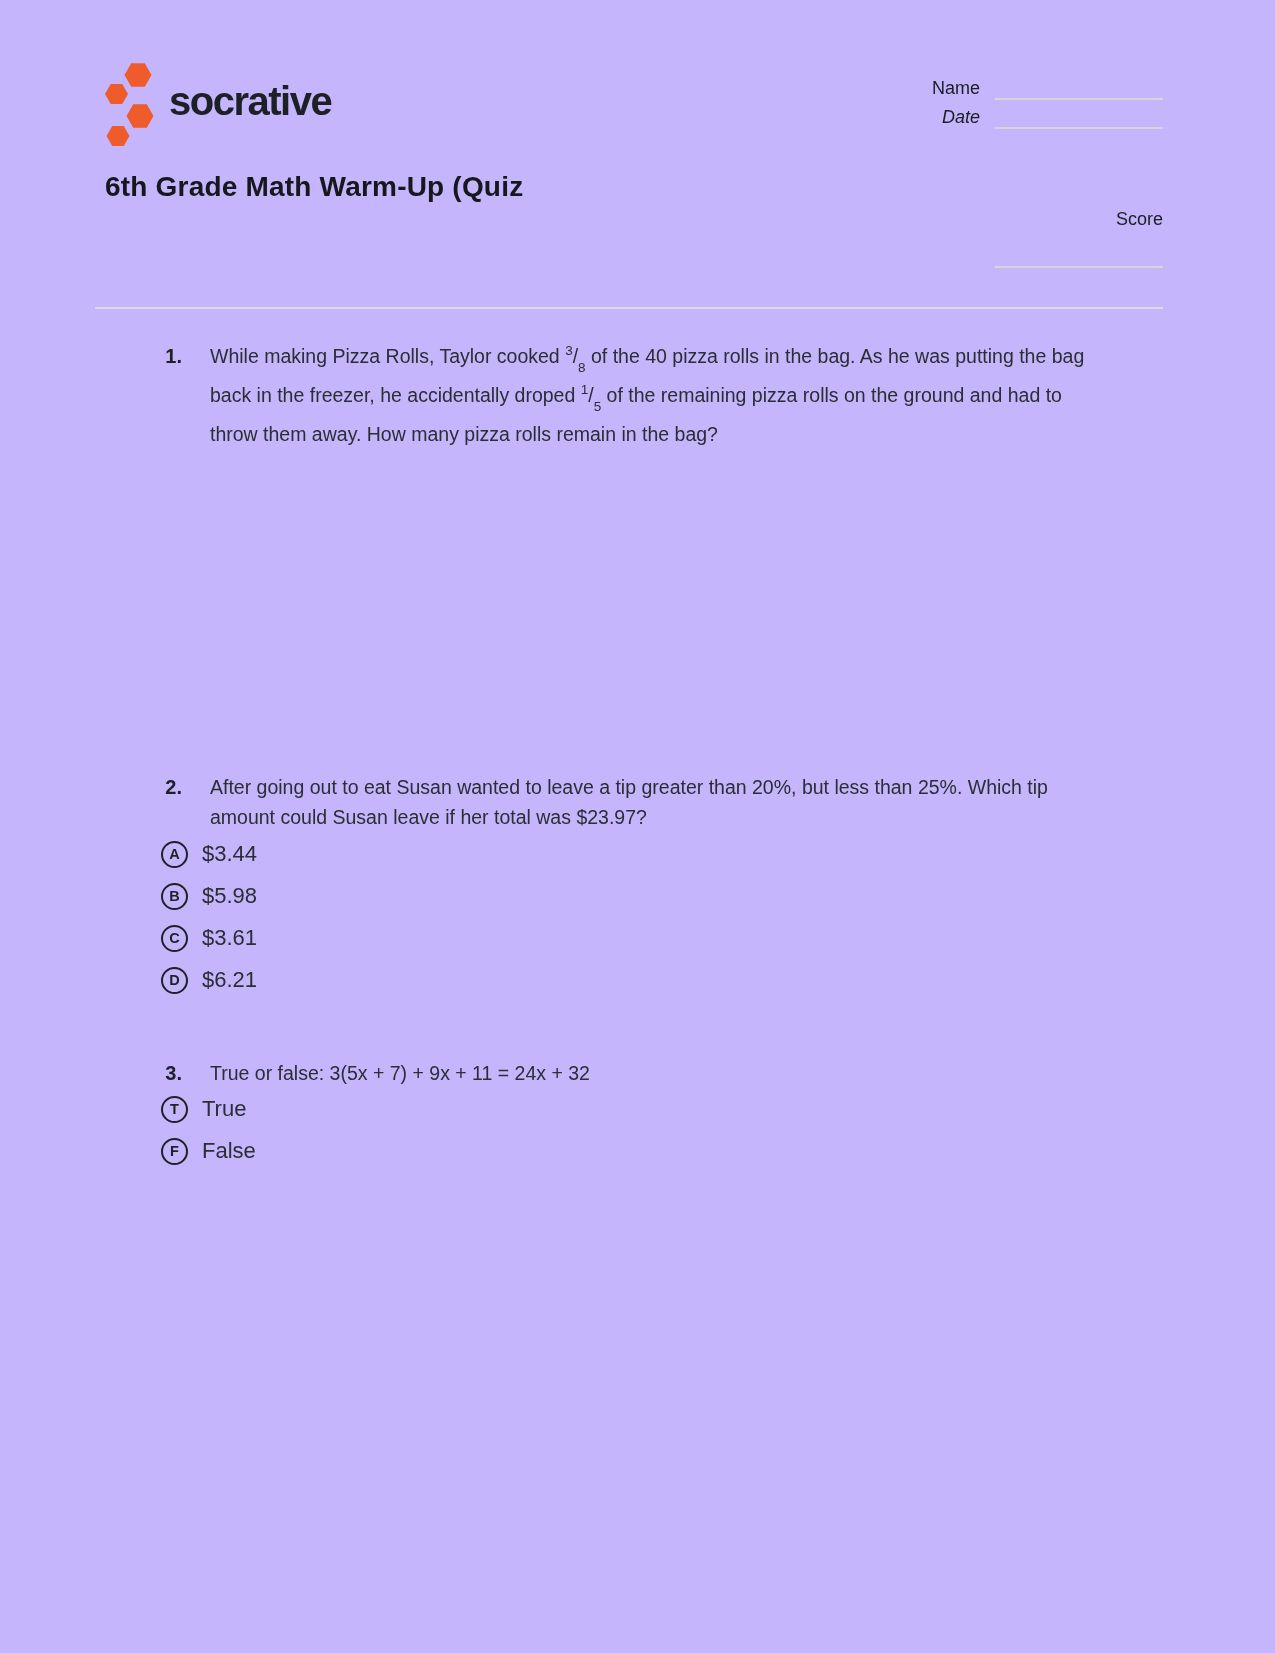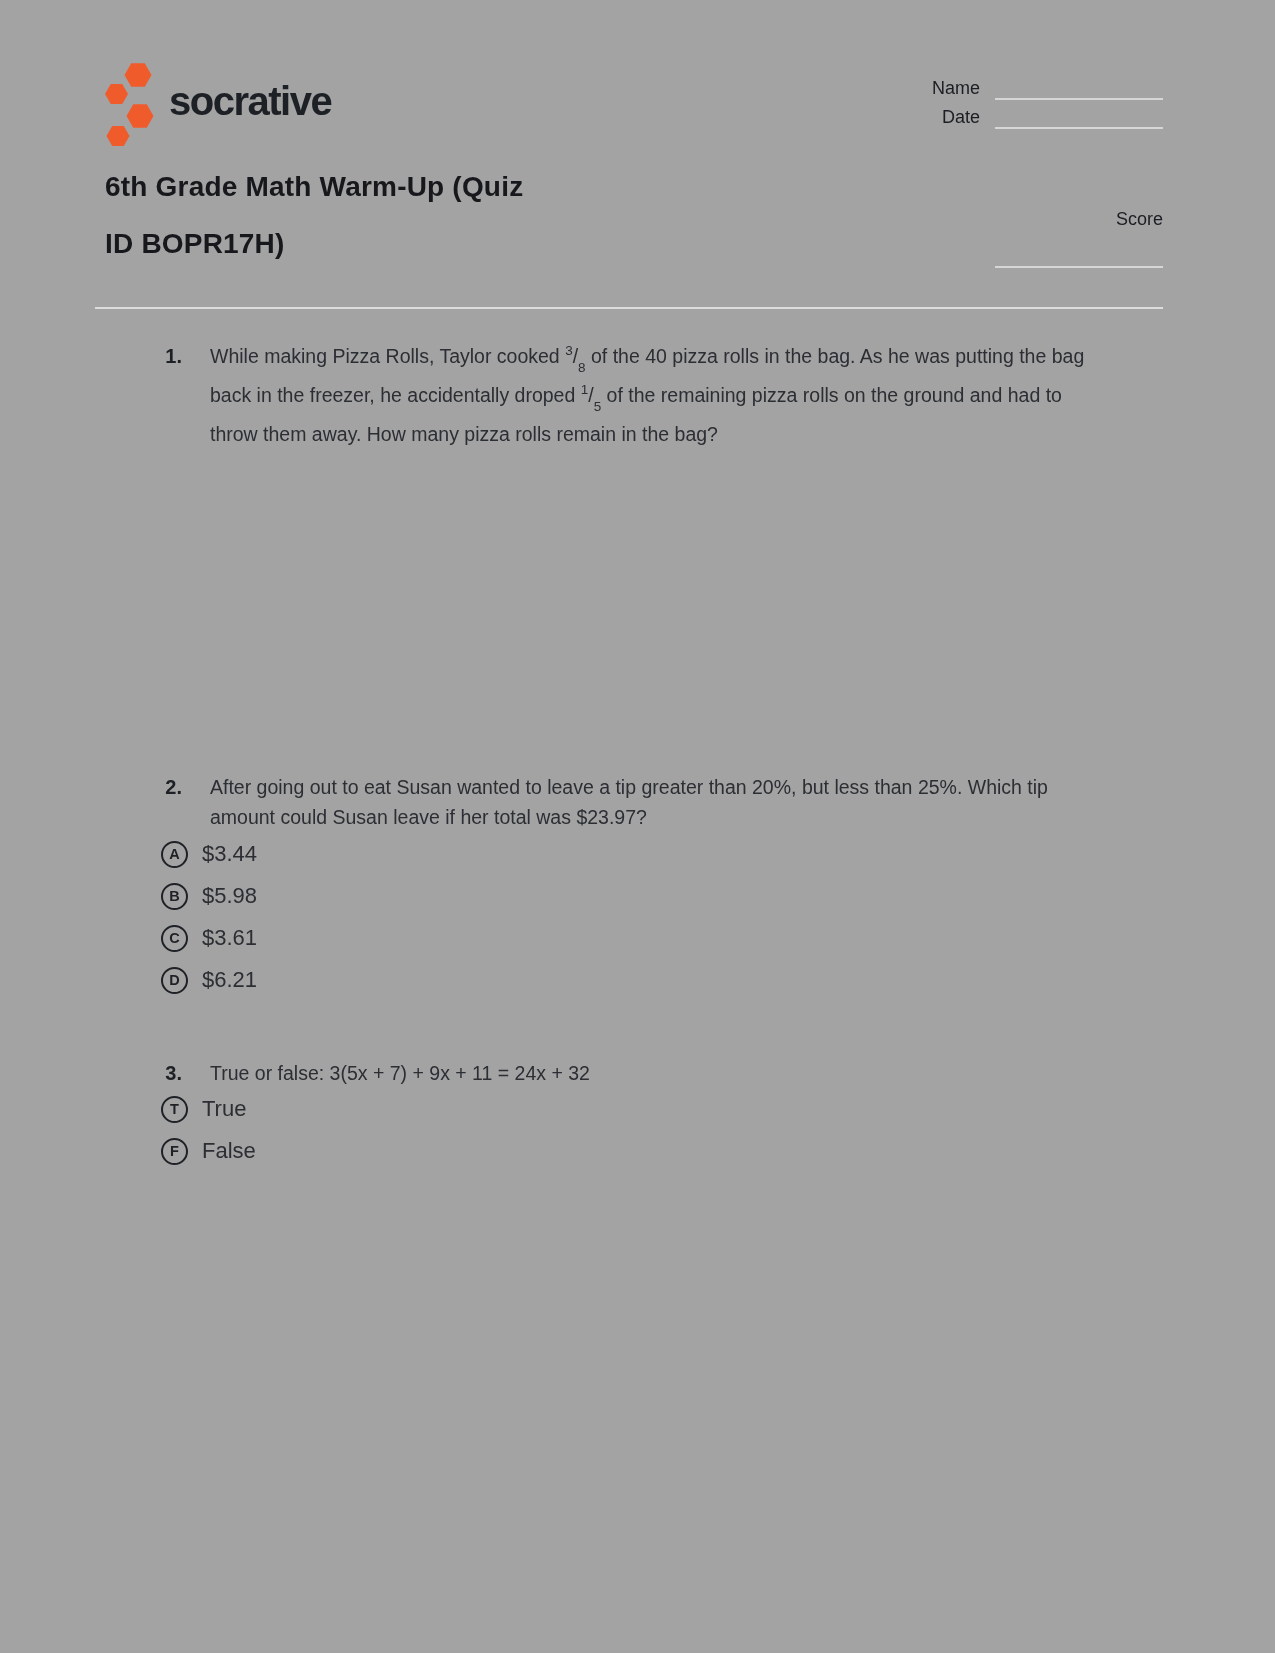--- a/index.html
+++ b/index.html
@@ -2,21 +2,21 @@
 <html><head>
 <meta charset="utf-8">
 <style>
   * { margin: 0; padding: 0; box-sizing: border-box; }
   html, body { background: #ffffff; }
   body { font-family: "Liberation Sans", "DejaVu Sans", sans-serif; color: #26282c; }
   .page {
     position: relative;
     width: 1275px;
     height: 1653px;
-    background: #a3a3a3;
+    background: #c4b5fd;
     overflow: hidden;
   }
 
   
   .logo {
     position: absolute;
     left: 105px; top: 60px;
     display: flex;
     align-items: center;
     gap: 6px;
@@ -43,21 +43,21 @@
     font-size: 18px;
     color: #1b1e23;
     line-height: 24px;
   }
   .field-row .write-line {
     width: 168px;
     height: 22px;
     border-bottom: 2px solid #d6d6d6;
   }
   .row-name  { top: 76px; }
-  .row-date  { top: 105px; }
+  .row-date  { top: 105px; font-style: italic; }
   .row-score { top: 207px; flex-direction: column; }
 
   
   .quiz-title {
     position: absolute;
     left: 105px; top: 158px;
     font-size: 28px;
     font-weight: 700;
     line-height: 57px;
     color: #16181c;
@@ -164,21 +164,20 @@
     <span class="field-label">Date</span>
     <span class="write-line"></span>
   </div>
   <div class="field-row row-score">
     <span class="field-label">Score</span>
     <span class="write-line"></span>
   </div>
 
   <h1 class="quiz-title">
     <span>6th Grade Math Warm-Up (Quiz</span>
-    <span>ID BOPR17H)</span>
   </h1>
 
   <div class="divider"></div>
 
   <div class="question q1">
     <div class="q-row">
       <span class="q-num">1.</span>
       <p class="q-text">While making Pizza Rolls, Taylor cooked <span><sup class="frac-top">3</sup>/<sub class="frac-bot">8</sub></span> of the 40 pizza rolls in the bag. As he was putting the bag back in the freezer, he accidentally droped <span><sup class="frac-top">1</sup>/<sub class="frac-bot">5</sub></span> of the remaining pizza rolls on the ground and had to throw them away. How many pizza rolls remain in the bag?</p>
     </div>
     <div class="options"></div>

